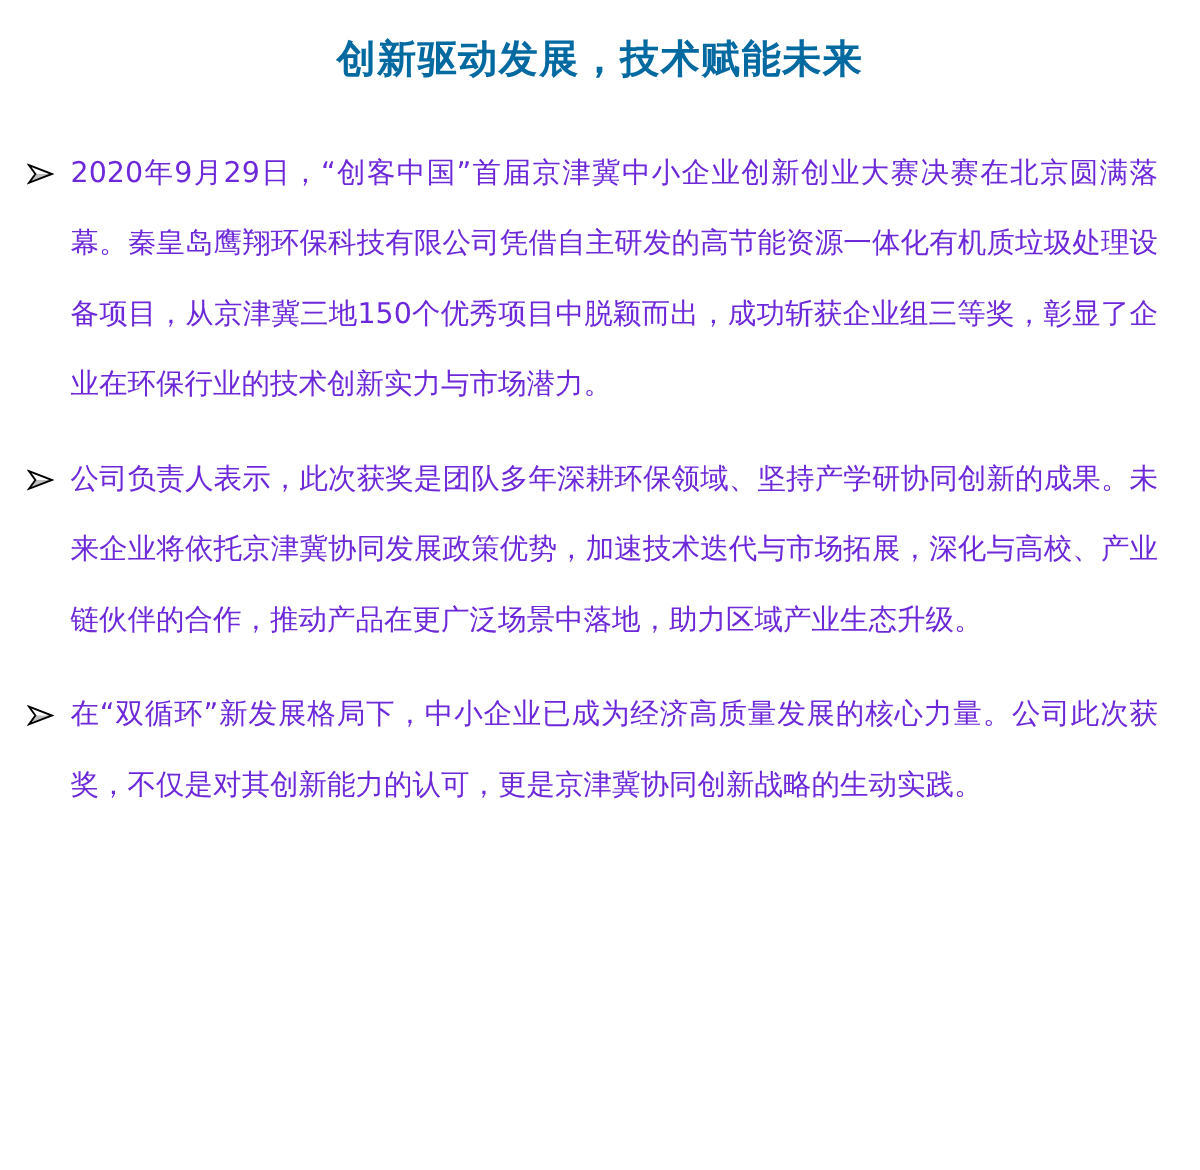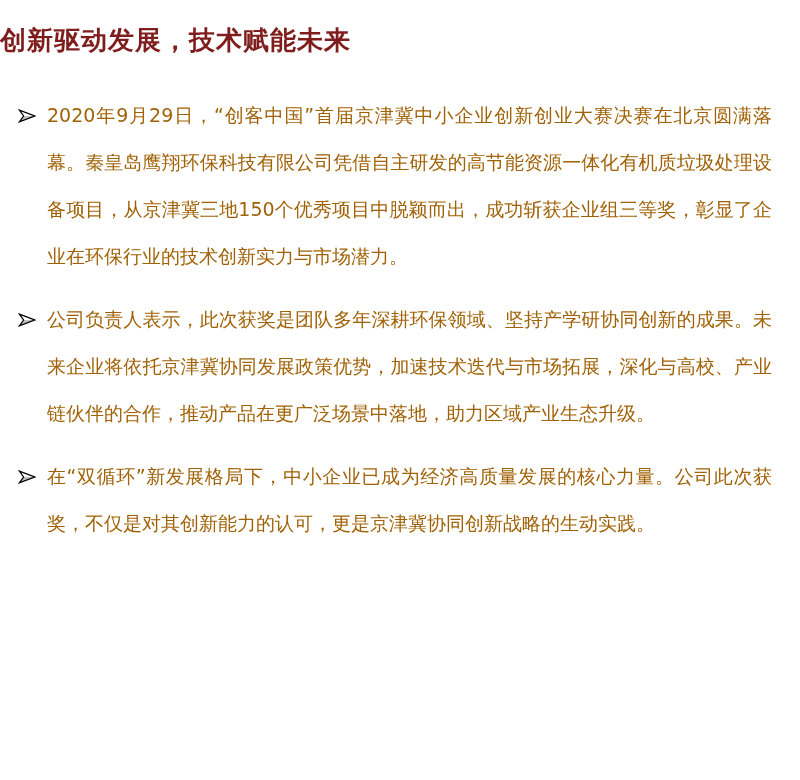--- a/index.html
+++ b/index.html
@@ -9,25 +9,26 @@
     width: 800px;
     height: 780px;
     margin: 0 auto;
     background: #ffffff;
     overflow: hidden;
     font-family: "DejaVu Sans", sans-serif;
     color: #000000;
   }
   .doc-title {
     margin-top: 24px;
+    text-align: center;
     font-size: 26px;
     line-height: 32px;
     font-weight: 600;
     letter-spacing: 1px;
-    color: #7f1d1d;
+    color: #0369a1;
   }
   .content {
     margin-top: 36px;
     padding-left: 18px;
     padding-right: 28px;
   }
   .bullet-para {
     display: flex;
     align-items: flex-start;
     margin-bottom: 16px;
@@ -38,21 +39,21 @@
     padding-top: 16px;
     line-height: 0;
   }
   .marker svg { display: block; }
   .para-text {
     flex: 1 1 auto;
     font-size: 19px;
     line-height: 47px;
     text-align: justify;
     text-justify: inter-ideograph;
-    color: #a16207;
+    color: #6d28d9;
     word-break: break-all;
   }
 </style>
 </head>
 <body>
 
 <div class="page">
 
   <h1 class="doc-title">创新驱动发展，技术赋能未来</h1>
 

